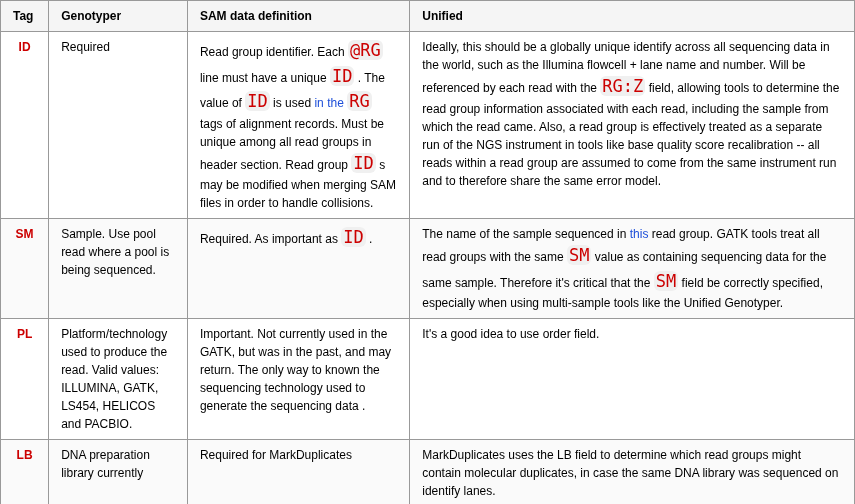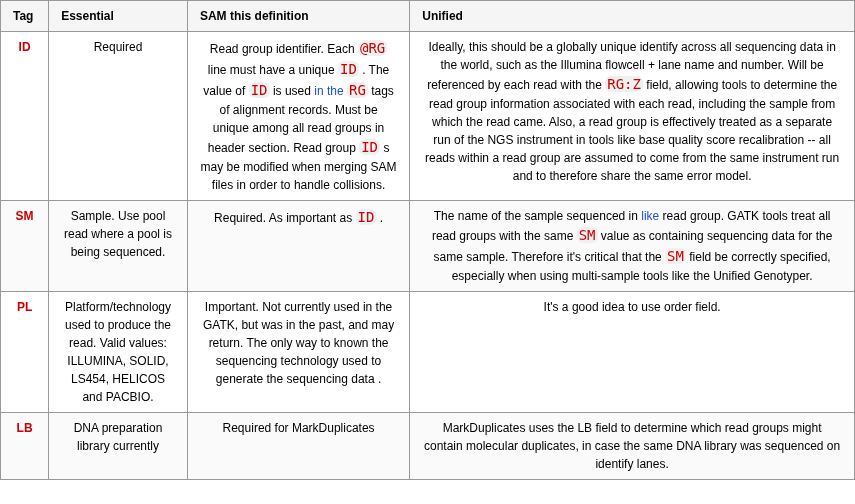--- a/index.html
+++ b/index.html
@@ -40,38 +40,38 @@
       width: 210px;
     }
     td.meaning-cell {
       width: 420px;
     }
     .code-red {
       font-family: monospace;
       background: #f0f0f0;
       padding: 0 2px;
       border-radius: 6px;
-      font-size: 14px;
+      font-size: 17px;
       color: #cc0000;
     }
     .red { color: #1d4ed8; }
     tr:nth-child(even) td {
       background: #fafafa;
     }
-    tr td { background: #fff; text-align: center; }
+    tr td { background: #fff; }
   </style>
 </head>
 <body>
 
 <table>
   <thead>
     <tr>
       <th>Tag</th>
-      <th>Essential</th>
-      <th>SAM this definition</th>
+      <th>Genotyper</th>
+      <th>SAM data definition</th>
       <th>Unified</th>
     </tr>
   </thead>
   <tbody>
 
     <tr>
       <td class="tag-cell">ID</td>
       <td class="importance-cell">Required</td>
       <td class="sam-cell">
         Read group identifier. Each <span class="code-red">@RG</span> line must have a unique <span class="code-red">ID</span> . The value of <span class="code-red">ID</span> is used
@@ -82,27 +82,27 @@
       </td>
     </tr>
 
     <tr>
       <td class="tag-cell">SM</td>
       <td class="importance-cell">Sample. Use pool read where a pool is being sequenced.</td>
       <td class="sam-cell">
         Required. As important as <span class="code-red">ID</span> .
       </td>
       <td class="meaning-cell">
-        The name of the sample sequenced in <span class="red">like</span> read group. GATK tools treat all read groups with the same <span class="code-red">SM</span> value as containing sequencing data for the same sample. Therefore it's critical that the <span class="code-red">SM</span> field be correctly specified, especially when using multi-sample tools like the Unified Genotyper.
+        The name of the sample sequenced in <span class="red">this</span> read group. GATK tools treat all read groups with the same <span class="code-red">SM</span> value as containing sequencing data for the same sample. Therefore it's critical that the <span class="code-red">SM</span> field be correctly specified, especially when using multi-sample tools like the Unified Genotyper.
       </td>
     </tr>
 
     <tr>
       <td class="tag-cell">PL</td>
-      <td class="importance-cell">Platform/technology used to produce the read. Valid values: ILLUMINA, SOLID, LS454, HELICOS and PACBIO.</td>
+      <td class="importance-cell">Platform/technology used to produce the read. Valid values: ILLUMINA, GATK, LS454, HELICOS and PACBIO.</td>
       <td class="sam-cell">
         Important. Not currently used in the GATK, but was in the past, and may return. The only way to known the sequencing technology used to generate the sequencing data .
       </td>
       <td class="meaning-cell">
         It's a good idea to use order field.
       </td>
     </tr>
 
     <tr>
       <td class="tag-cell">LB</td>

